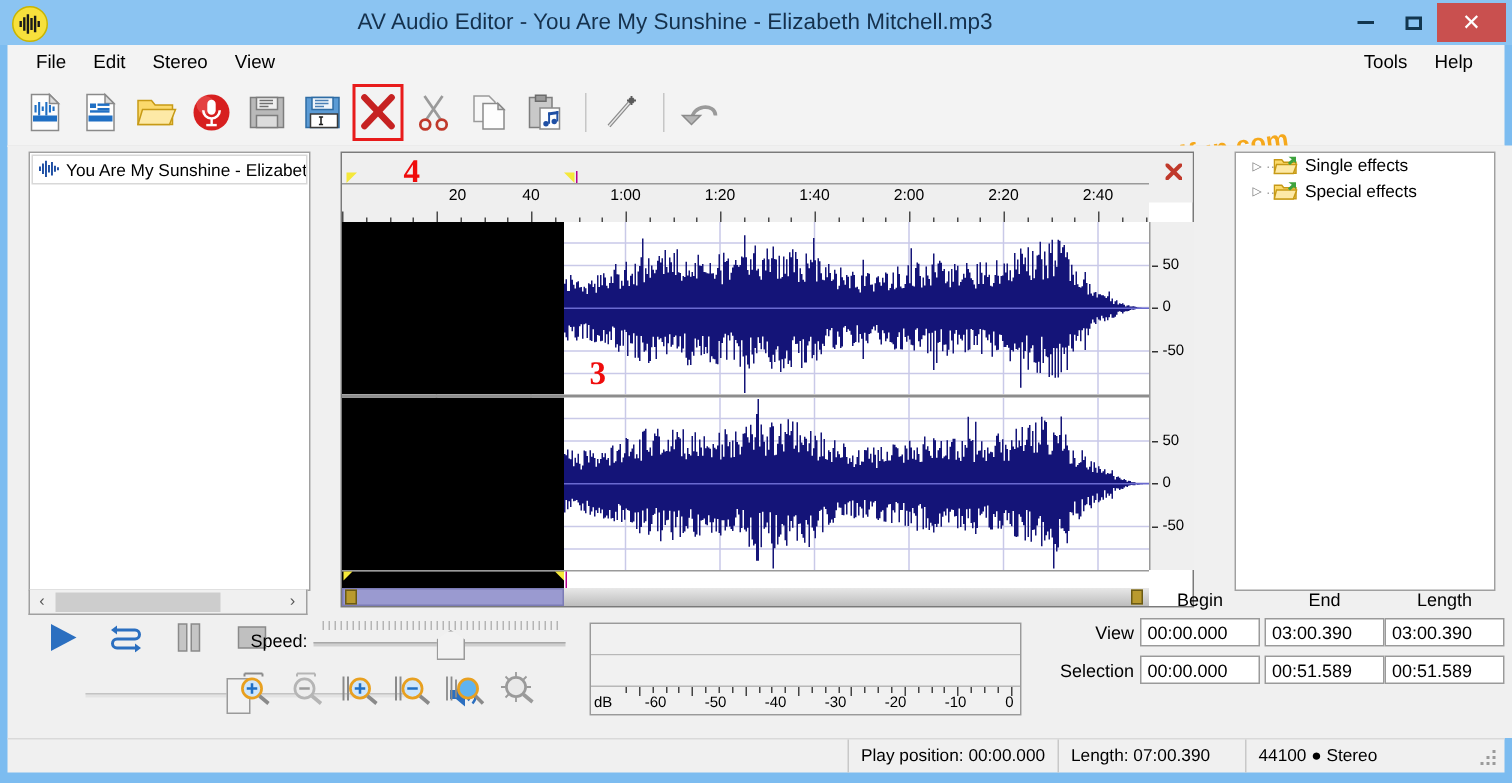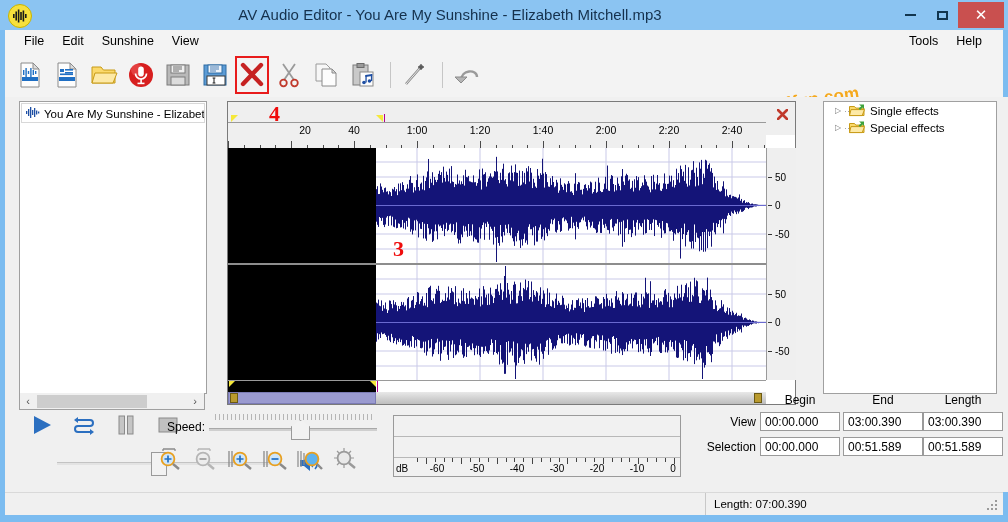--- a/index.html
+++ b/index.html
@@ -255,21 +255,21 @@
           <span class="max"></span>
         </div>
       <div class="wbtn close">✕</div>
     </div>
   </div>
 
   <div class="menubar">
     <div class="menu-left">
       <div class="menu-item">File</div>
       <div class="menu-item">Edit</div>
-      <div class="menu-item">Sunshine</div>
+      <div class="menu-item">Stereo</div>
       <div class="menu-item">View</div>
     </div>
     <div class="menu-right">
       <div class="menu-item">Tools</div>
       <div class="menu-item">Help</div>
     </div>
   </div>
 
   <div class="toolbar">
     <div class="tb-row">
@@ -815,21 +815,23 @@
 
       <div class="sf-lbl" style="left:0;top:47px;width:51px;">Selection</div>
       <div class="sf-in" style="left:55px;top:44px;width:80px;">00:00.000</div>
       <div class="sf-in" style="left:138px;top:44px;width:80px;">00:51.589</div>
       <div class="sf-in" style="left:218px;top:44px;width:80px;">00:51.589</div>
     </div>
 
   </div>
 
   <div class="statusbar">
+    <div class="sb-cell" style="left:560px;width:140px;">Play position: 00:00.000</div>
     <div class="sb-cell" style="left:700px;width:125px;">Length: 07:00.390</div>
+    <div class="sb-cell" style="left:825px;width:173px;">44100 ● Stereo</div>
     <div class="sb-grip">
       <i style="left:8px;top:0;"></i>
         <i style="left:4px;top:4px;"></i>
         <i style="left:8px;top:4px;"></i>
       <i style="left:0;top:8px;"></i>
         <i style="left:4px;top:8px;"></i>
         <i style="left:8px;top:8px;"></i>
     </div>
   </div>
 

